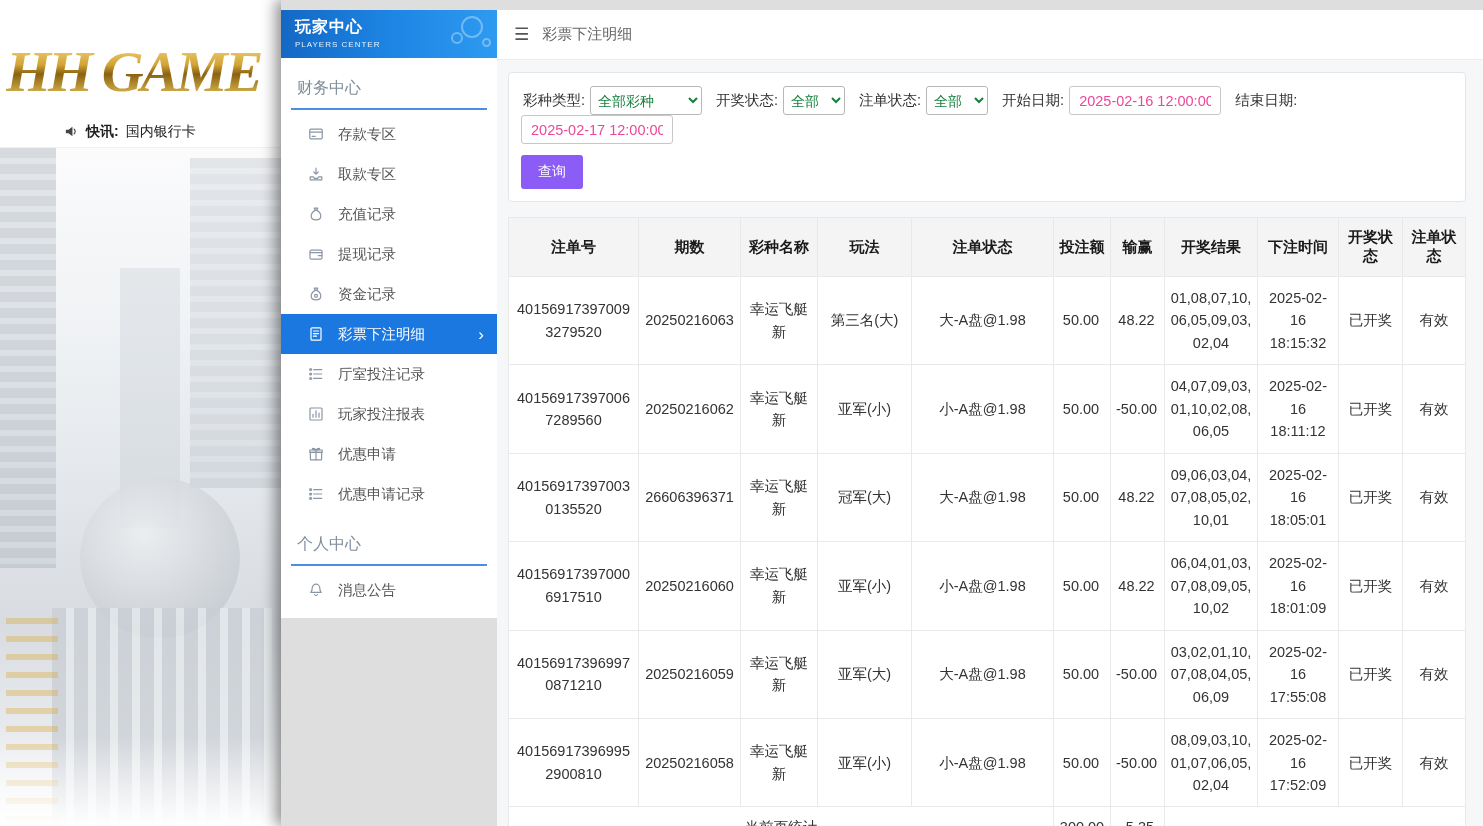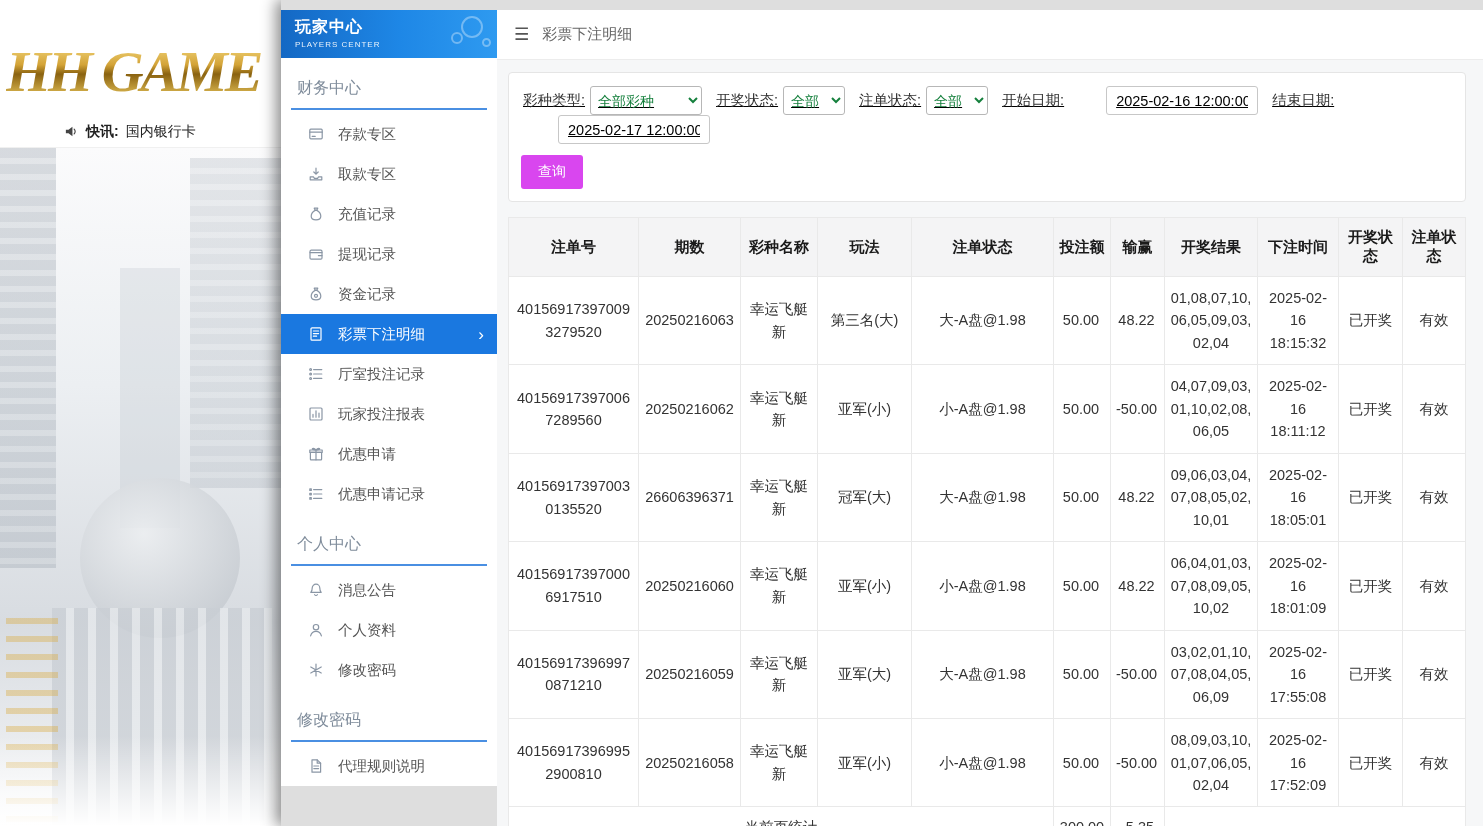--- a/index.html
+++ b/index.html
@@ -42,21 +42,21 @@
     background:linear-gradient(180deg,rgba(255,255,255,0),#ffffff); }
 
   
   .modal {
     position:absolute; top:0; left:281px; width:1202px; height:826px;
     background:#dedede; box-shadow:-5px 0 14px rgba(0,0,0,.45);
     display:flex; padding-top:10px;
   }
 
   
-  .sidebar { width:216px; background:#fff; height:776px; flex:none; overflow:hidden; }
+  .sidebar { width:216px; background:#fff; height:608px; flex:none; overflow:hidden; }
   .sb-header {
     height:48px; position:relative; color:#fff; padding:7px 0 0 14px;
     background:linear-gradient(90deg,#1468c4 0%,#1e87e6 55%,#2e9af0 100%);
   }
   .sb-header .bubble { position:absolute; border-radius:50%; border:2px solid rgba(255,255,255,.35); }
   .sb-title { font-size:16px; font-weight:bold; letter-spacing:1px; }
   .sb-sub { font-size:8px; letter-spacing:1px; opacity:.9; margin-top:2px; }
   .sb-heading {
     margin:16px 10px 4px; padding:4px 6px 9px; font-size:16px; color:#7f8c9b;
     border-bottom:2px solid #4a8fe2;
@@ -75,38 +75,37 @@
   .main { flex:1; display:flex; flex-direction:column; background:#f6f7f8; height:816px; }
   .topbar {
     height:50px; background:#fff; border-bottom:1px solid #ececec;
     display:flex; align-items:center; gap:13px; padding-left:17px; flex:none;
   }
   .burger { font-size:17px; color:#555; cursor:pointer; }
   .tb-title { font-size:15px; color:#666; }
   .content { padding:12px 18px 0 11px; }
 
   
-  .filterbox { background:#fff; border:1px solid #e5e5e5; border-radius:4px; padding:13px 12px 12px;text-decoration:underline; }
+  .filterbox { background:#fff; border:1px solid #e5e5e5; border-radius:4px; padding:13px 12px 12px; }
   .frow { display:flex; align-items:center; flex-wrap:wrap; font-size:14.5px; color:#333; }
   .frow label { margin:0 5px 0 14px; }
   .frow label:first-child { margin-left:2px; }
   .frow select {
     height:29px; border:1px solid #b7b7b7; border-radius:3px; background:#fff;
     font-size:14px; color:#15803d; padding:2px 3px;
     font-family:"Liberation Sans","DejaVu Sans",sans-serif;
   }
   .sel-wide { width:112px; } .sel-small { width:62px; }
   .frow input.date {
     height:29px; width:152px; border:1px solid #c7c7c7; border-radius:3px;
-    padding:0 9px; font-size:14.5px; color:#000000;
+    padding:0 9px; font-size:14.5px; color:#ec4899;
     font-family:"Liberation Sans","DejaVu Sans",sans-serif;
-    margin-left:37px;
   }
   .btn-search {
-    margin-top:11px; background:#d946ef; color:#fff; border:none; border-radius:3px;
+    margin-top:11px; background:#8b5cf6; color:#fff; border:none; border-radius:3px;
     padding:8px 17px; font-size:14px; cursor:pointer;
     font-family:"Liberation Sans","DejaVu Sans",sans-serif;
   }
 
   
   .tablebox { margin-top:15px; background:#fff; }
   table.bets { border-collapse:collapse; width:957px; table-layout:fixed; background:#fff; }
   table.bets th, table.bets td { border:1px solid #e9e9e9; text-align:center; vertical-align:middle; }
   table.bets th { background:#f4f4f5; font-size:15px; color:#1a1a1a; font-weight:bold; padding:10px 3px; }
   table.bets td { font-size:14.5px; color:#333; padding:10px 5px; line-height:1.55; }

